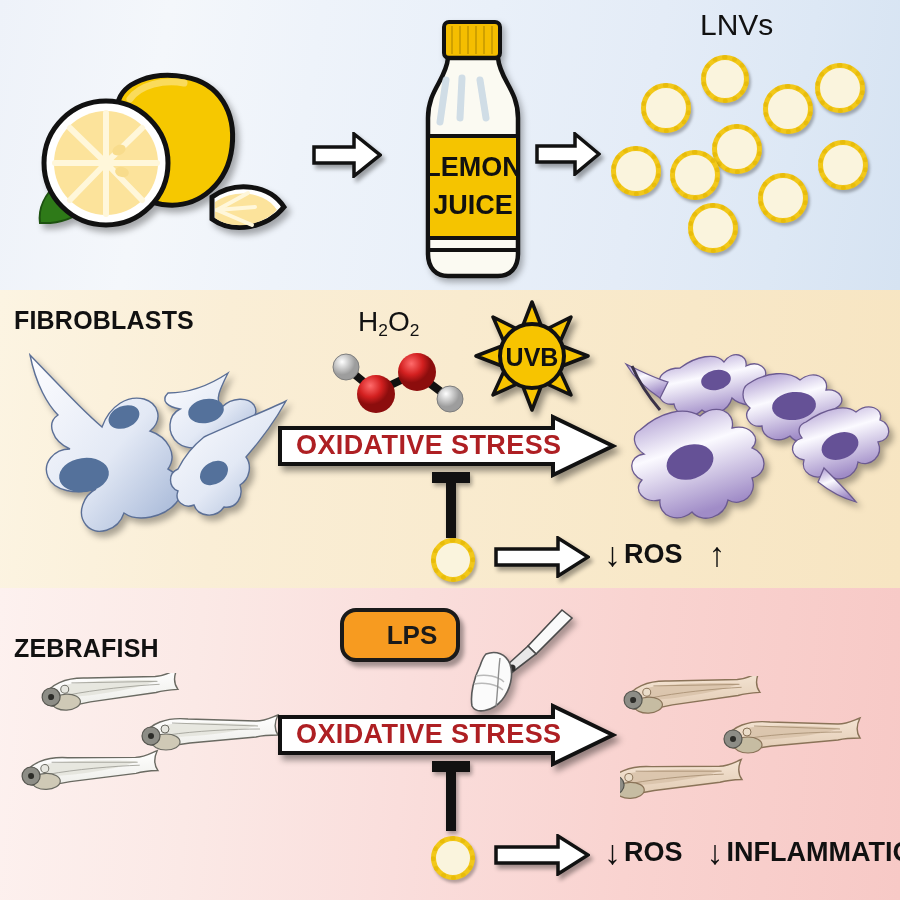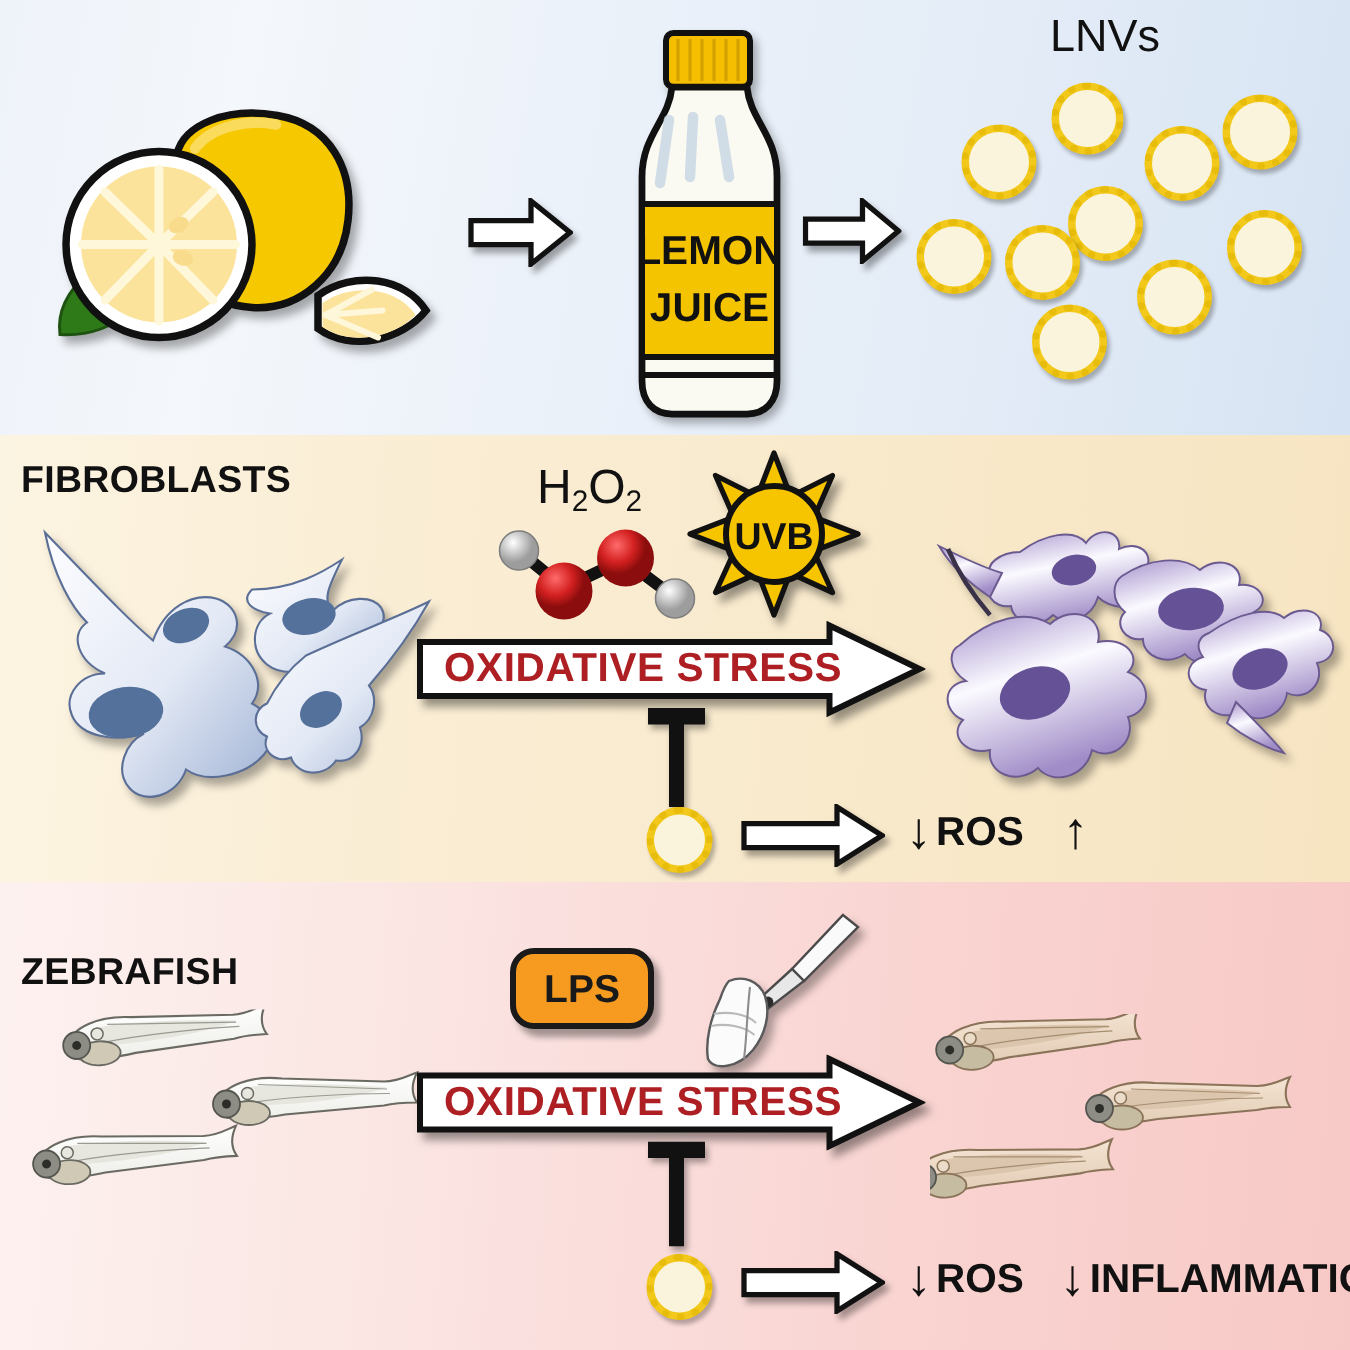--- a/index.html
+++ b/index.html
@@ -178,21 +178,21 @@
                    C226 152 218 164 206 162 C198 174 180 172 176 160 C166 164 156 156 160 146
                    C150 142 150 128 160 124 C166 112 176 100 186 92 Z"></path>
         </g>
         <ellipse cx="66" cy="130" rx="25" ry="17" fill="#54719B" transform="rotate(-8 66 130)"></ellipse>
         <ellipse cx="106" cy="72" rx="16" ry="11" fill="#54719B" transform="rotate(-22 106 72)"></ellipse>
         <ellipse cx="188" cy="66" rx="18" ry="12" fill="#54719B" transform="rotate(-12 188 66)"></ellipse>
         <ellipse cx="196" cy="128" rx="15" ry="11" fill="#54719B" transform="rotate(-32 196 128)"></ellipse>
       </svg>
     </div>
 
-    <div class="hdr" style="left:358px;top:16px;font-size:32px;">
+    <div class="hdr" style="left:358px;top:16px;font-size:28px;">
       <span>H</span><span class="sub">2</span><span>O</span><span class="sub">2</span>
     </div>
     <div class="fig" style="left:332px;top:57px;">
       <svg width="140" height="76" viewBox="0 0 140 76">
         <defs>
           <radialGradient id="gW" cx="35%" cy="30%">
               <stop offset="0%" stop-color="#ffffff"></stop>
               <stop offset="100%" stop-color="#9d9d9d"></stop>
             </radialGradient>
           <radialGradient id="gR" cx="35%" cy="28%">
@@ -204,21 +204,21 @@
         <line x1="16" y1="22" x2="44" y2="45" stroke="#111" stroke-width="8" stroke-linecap="round"></line>
         <line x1="44" y1="45" x2="84" y2="26" stroke="#111" stroke-width="8" stroke-linecap="round"></line>
         <line x1="84" y1="26" x2="116" y2="50" stroke="#111" stroke-width="8" stroke-linecap="round"></line>
         <circle cx="14" cy="20" r="13" fill="url(#gW)" stroke="#7d7d7d" stroke-width="1"></circle>
         <circle cx="44" cy="47" r="19" fill="url(#gR)"></circle>
         <circle cx="85" cy="25" r="19" fill="url(#gR)"></circle>
         <circle cx="118" cy="52" r="13" fill="url(#gW)" stroke="#7d7d7d" stroke-width="1"></circle>
       </svg>
     </div>
 
-    <div id="uvb" style="left:456px;top:8px;">
+    <div id="uvb" style="left:472px;top:8px;">
       <svg width="120" height="118" viewBox="0 0 120 118">
         <g fill="#F7C400" stroke="#111" stroke-width="3.5" stroke-linejoin="round">
           <polygon points="60,4 70,30 50,30"></polygon>
           <polygon points="116,58 90,68 90,48"></polygon>
           <polygon points="60,112 50,86 70,86"></polygon>
           <polygon points="4,58 30,48 30,68"></polygon>
           <polygon points="99,19 88,44 75,31"></polygon>
           <polygon points="99,97 75,86 88,73"></polygon>
           <polygon points="21,97 32,73 45,86"></polygon>
           <polygon points="21,19 45,31 32,44"></polygon>
@@ -320,21 +320,21 @@
           </g>
         </defs>
         <g filter="url(#none)">
           <use href="#larva" x="20" y="0" transform="rotate(-3 90 20)"></use>
           <use href="#larva" x="120" y="42"></use>
           <use href="#larva" x="0" y="80" transform="rotate(-2 70 100)"></use>
         </g>
       </svg>
     </div>
 
-    <div id="lps" style="left:340px;top:44px;width:88px;height:46px;">
+    <div id="lps" style="left:340px;top:20px;width:88px;height:46px;padding-left:24px;">
       <span>LPS</span>
     </div>
 
     <div class="fig shadowed" style="left:470px;top:18px;">
       <svg width="110" height="110" viewBox="0 0 110 110">
         <path d="M92 4 L102 12 L66 48 L58 40 Z" fill="#fafafa" stroke="#4a4a4a" stroke-width="1.6"></path>
         <path d="M66 48 L58 40 L36 60 C30 66 34 72 40 68 Z" fill="#e8e8e8" stroke="#4a4a4a" stroke-width="1.6"></path>
         <circle cx="42" cy="62" r="3.6" fill="#2c2c2c"></circle>
         <path d="M16 48 C26 44 36 48 40 58 C44 70 40 84 32 94 C22 106 6 108 2 100
                  C0 88 4 72 10 60 C12 54 14 50 16 48 Z" fill="#fbfbfb" stroke="#5a5a5a" stroke-width="1.6"></path>

